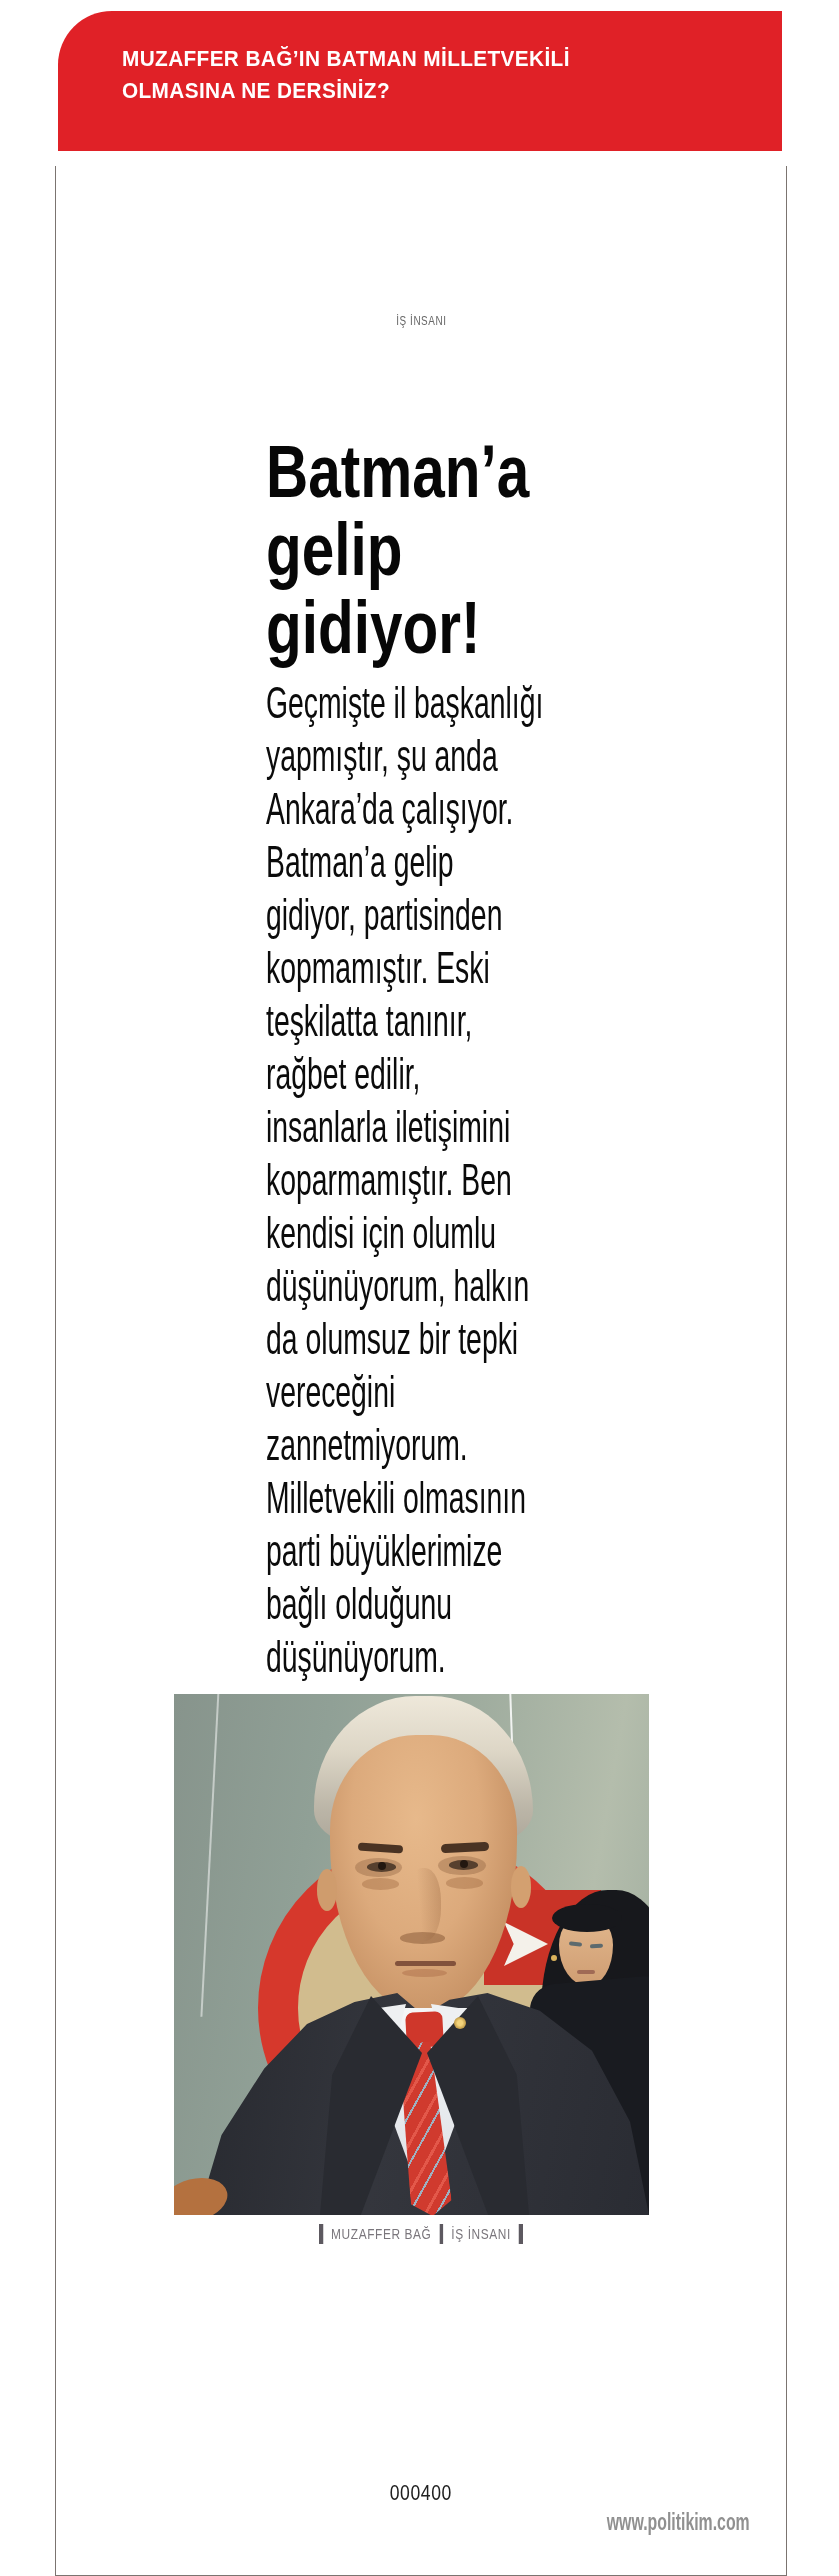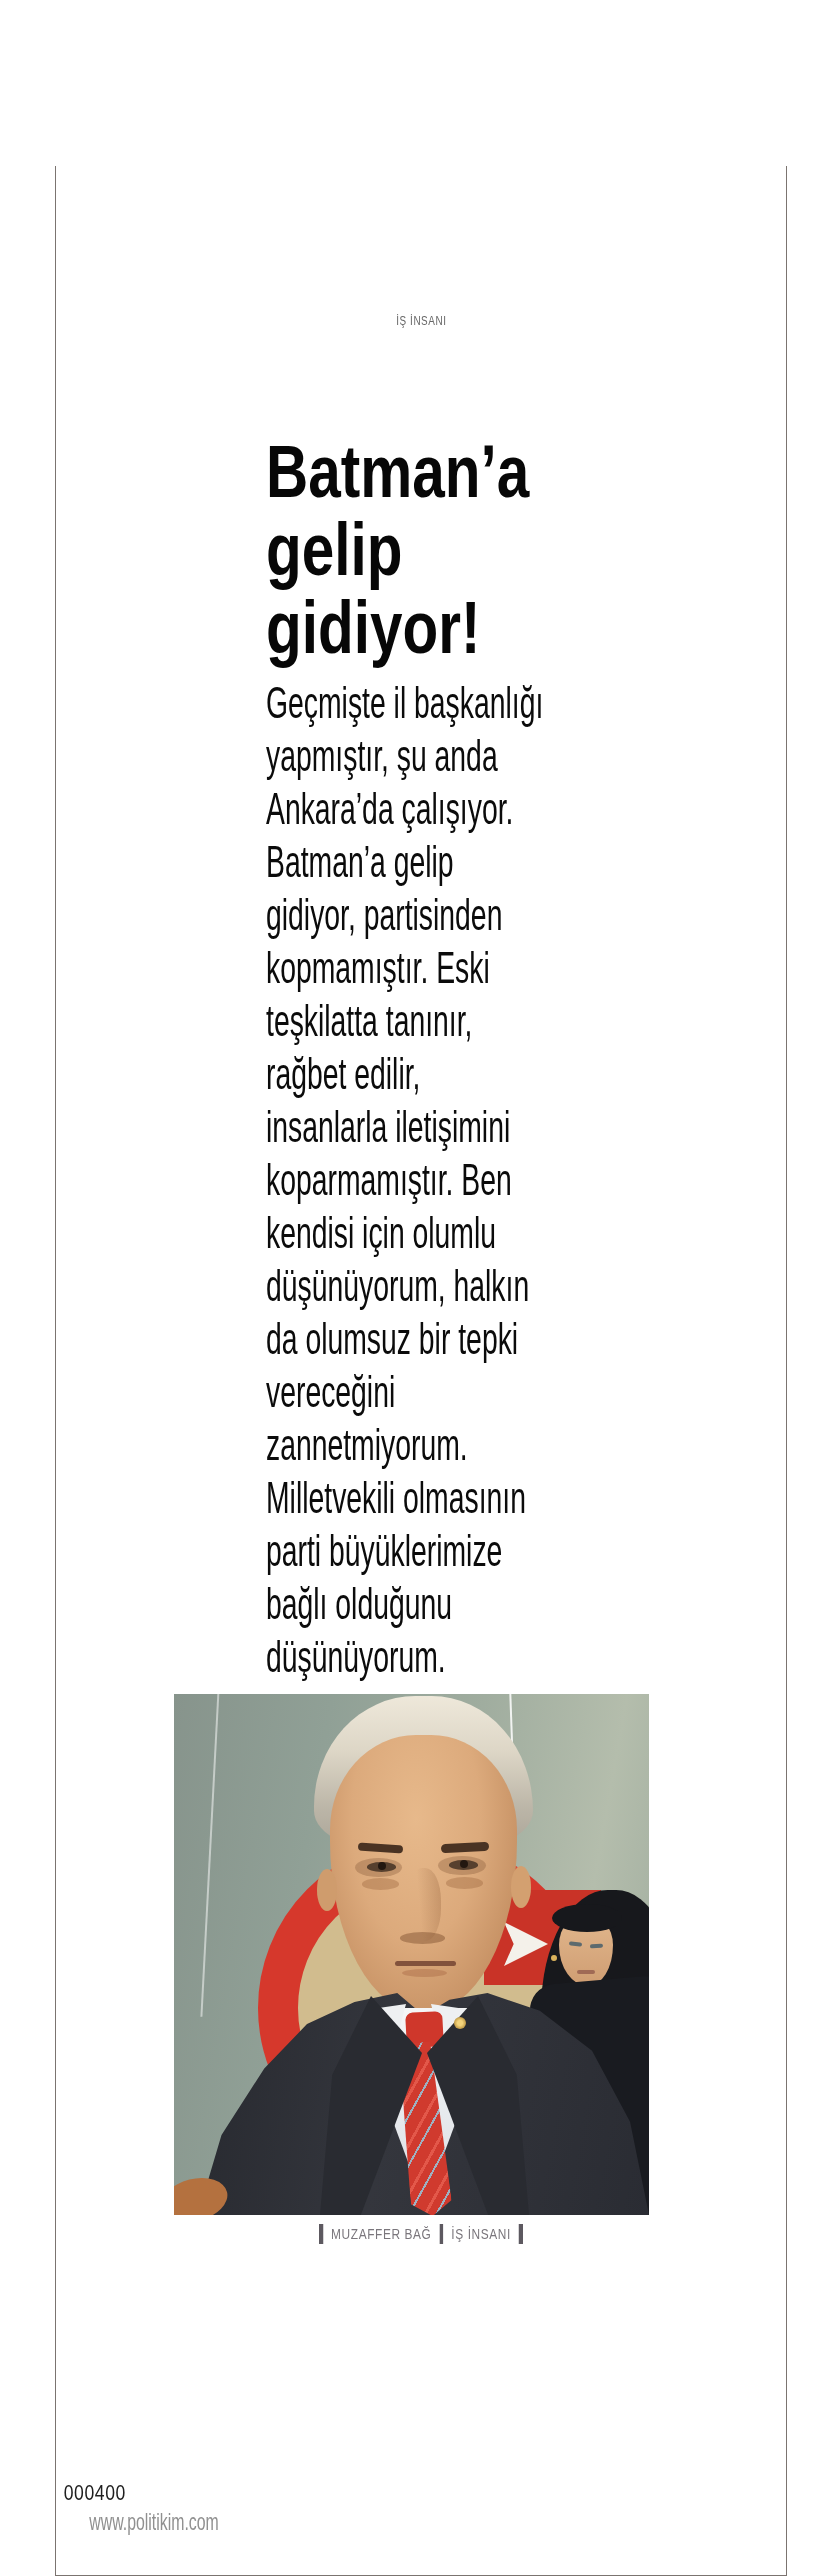--- a/index.html
+++ b/index.html
@@ -105,32 +105,36 @@
       background:radial-gradient(#f3d37a 30%,#a67c2a 90%);}
   .ph-hand{left:-13px;top:485px;width:67px;height:42px;background:#b4713f;border-radius:50%;transform:rotate(-14deg);}
 
   
   .caption{position:absolute;left:0;top:2058px;width:100%;display:flex;justify-content:center;align-items:center;
       transform:scaleX(.85);transform-origin:center top;}
   .cap-bar{width:4.4px;height:20px;background:#5d5960;}
   .cap-text{font-size:14px;letter-spacing:0.7px;color:#7a767c;margin:0 9.5px;white-space:nowrap;}
 
   
-  .footer-code{position:absolute;left:0;top:2314px;width:100%;text-align:left;}
+  .footer-code{position:absolute;left:0;top:2314px;width:100%;text-align:center;}
   .footer-code span{display:inline-block;transform:scaleX(.8);transform-origin:center top;
       font-size:22px;color:#202020;letter-spacing:0.7px;}
-  .footer-url{position:absolute;left:0;top:2342px;width:100%;text-align:left;}
+  .footer-url{position:absolute;left:0;top:2342px;width:100%;text-align:right;font-weight:bold;}
   .footer-url span{display:inline-block;transform:scaleX(.66);transform-origin:center top;
       font-size:24px;color:#909090;}
 </style>
 </head>
 <body>
 
 <div class="page">
 
+  <div class="banner">
+    <div class="banner-title">MUZAFFER BAĞ’IN BATMAN MİLLETVEKİLİ
+OLMASINA NE DERSİNİZ?</div>
+  </div>
 
   <main class="frame">
 
     <div class="person-role">
       <span>İŞ İNSANI</span>
     </div>
 
     <h1 class="headline" style="margin:0;">Batman’a
 gelip
 gidiyor!</h1>

